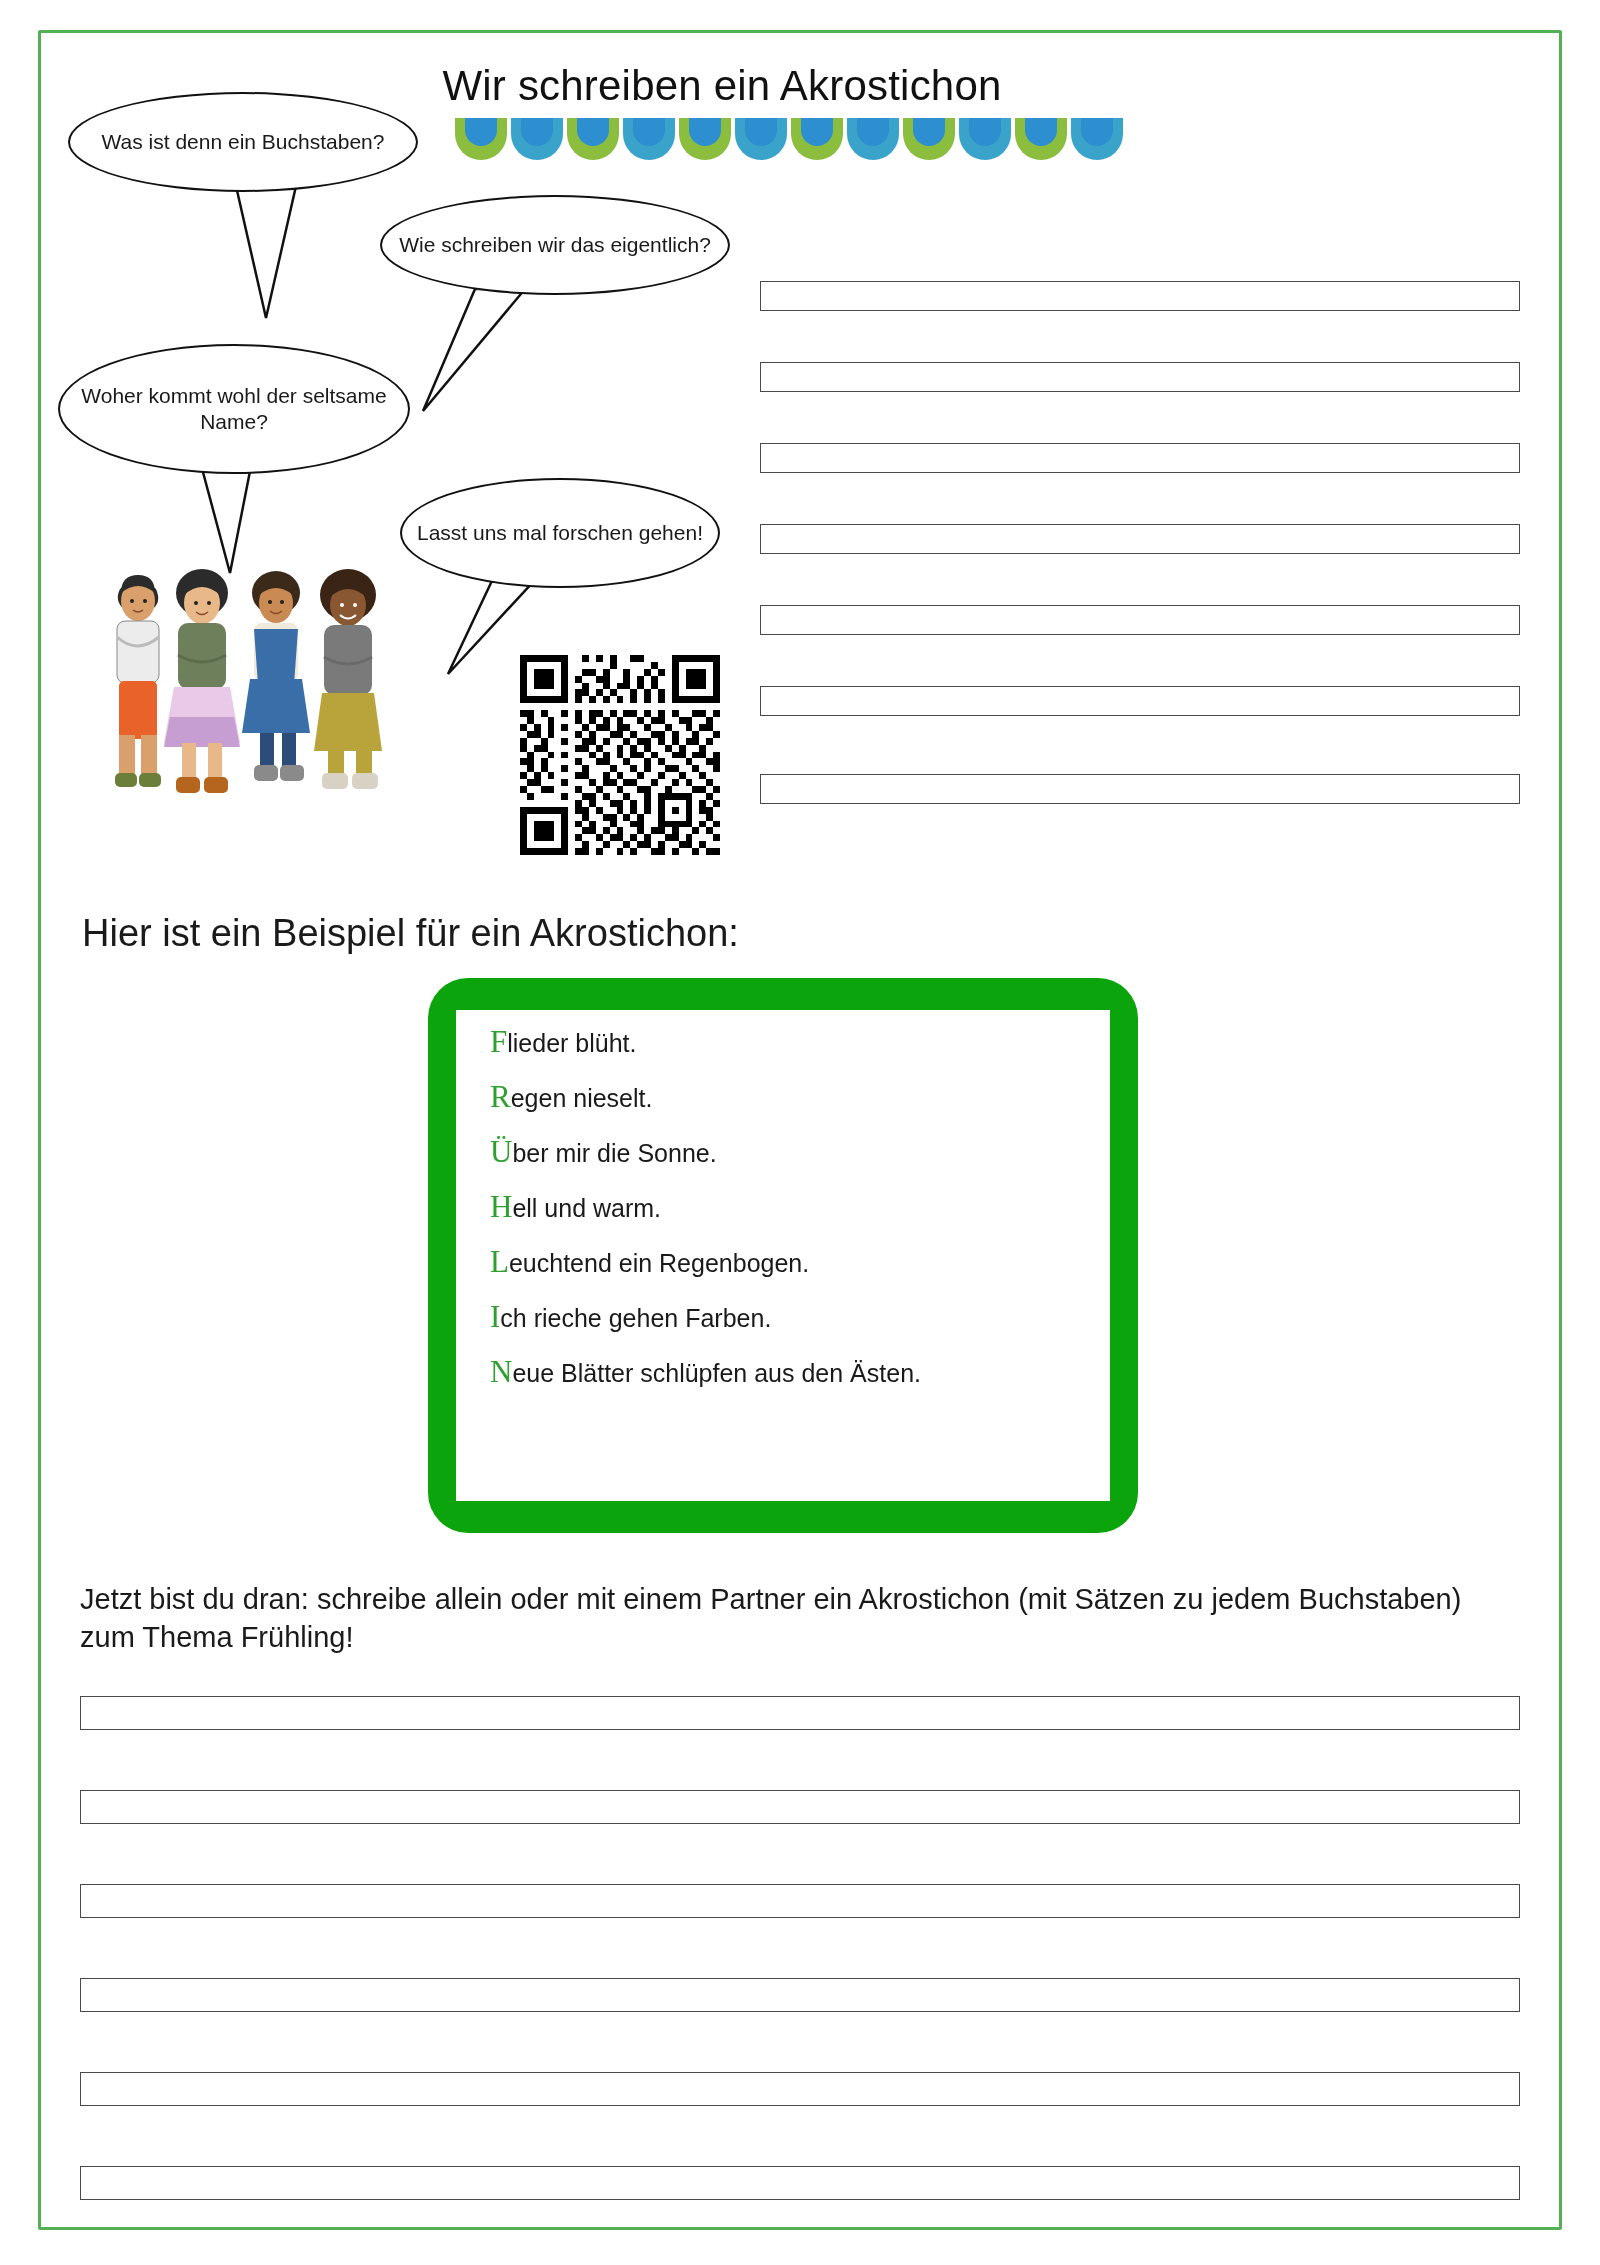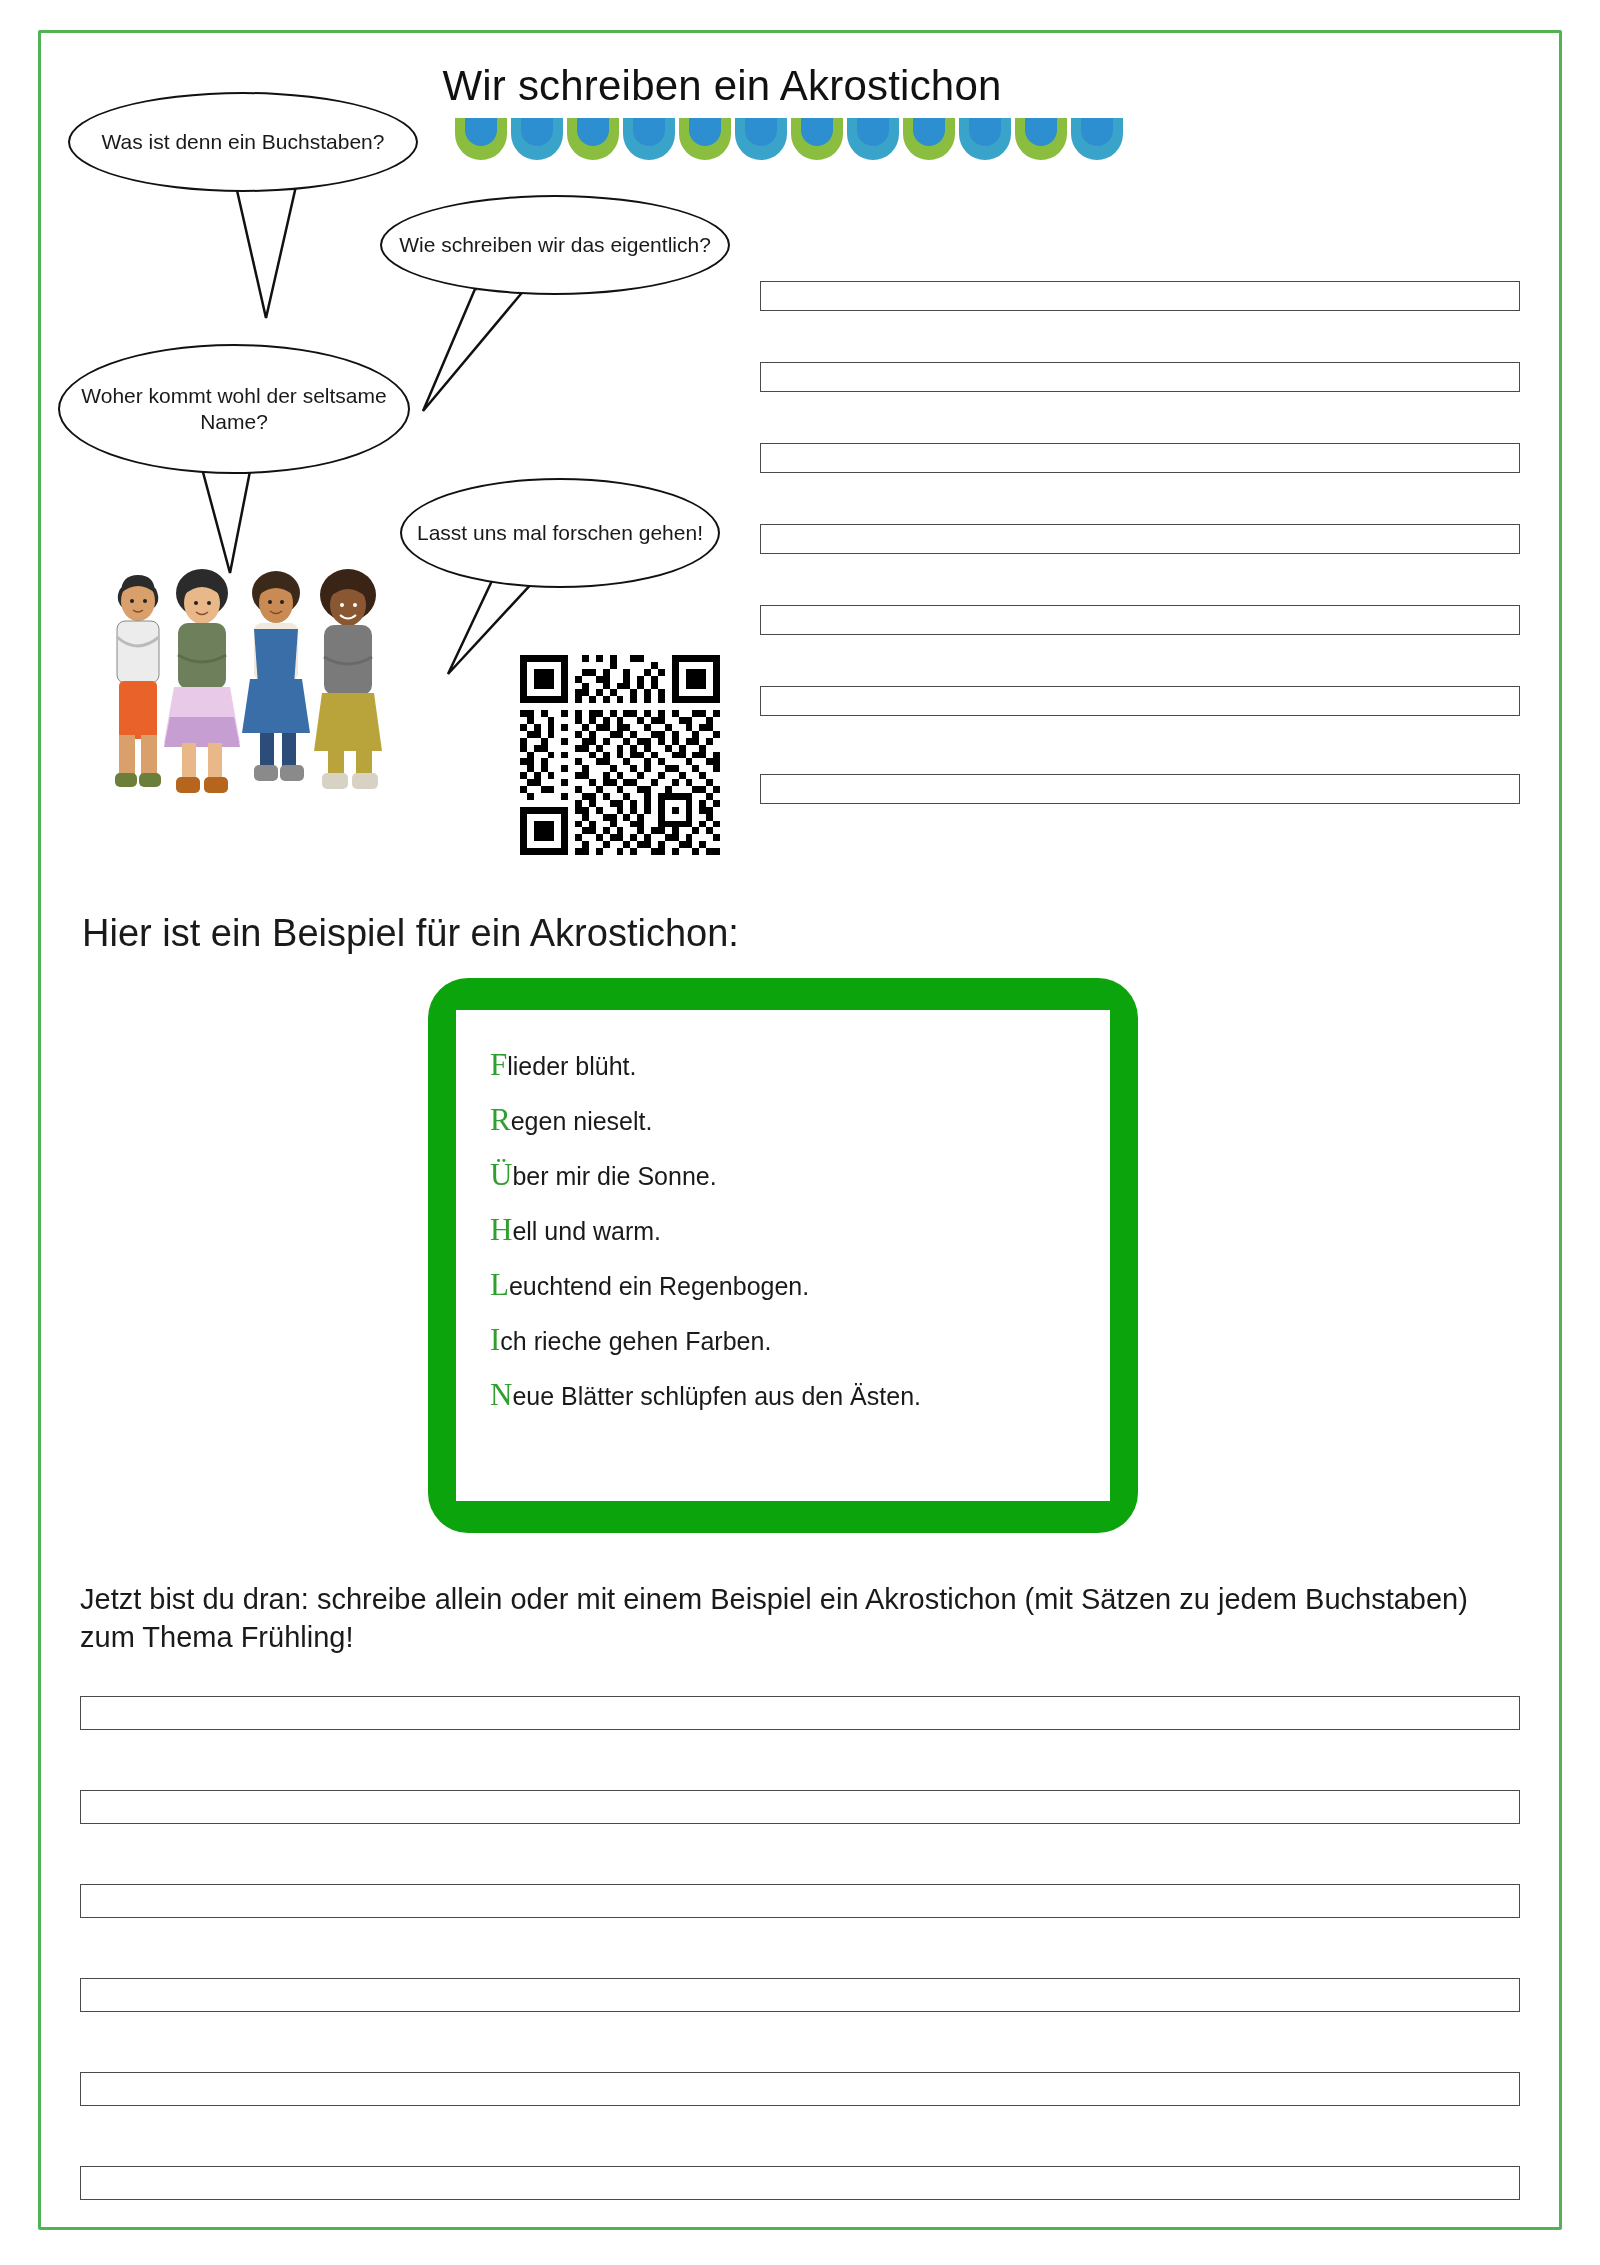--- a/index.html
+++ b/index.html
@@ -152,21 +152,21 @@
     background: #0ca40c;
     border-radius: 40px;
     box-sizing: border-box;
     padding: 32px 28px;
   }
   #poem-inner {
     width: 100%;
     height: 100%;
     background: #fff;
     box-sizing: border-box;
-    padding: 39px 34px;
+    padding: 16px 34px;
   }
   .poem-line {
     font-size: 25px;
     line-height: 1.0;
     margin-bottom: 24px;
     white-space: nowrap;
   }
   .poem-line:last-child { margin-bottom: 0; }
   .poem-line .cap {
     color: #2fa02f;
@@ -602,21 +602,21 @@
     </div>
     <div class="poem-line">
       <span class="cap">I</span><span>ch rieche gehen Farben.</span>
     </div>
     <div class="poem-line tight">
       <span class="cap">N</span><span>eue Blätter schlüpfen aus den Ästen.</span>
     </div>
   </div>
 </div>
 
-<div id="task-text">Jetzt bist du dran: schreibe allein oder mit einem Beispiel ein Akrostichon (mit Sätzen zu jedem Buchstaben) zum Thema Frühling!</div>
+<div id="task-text">Jetzt bist du dran: schreibe allein oder mit einem Partner ein Akrostichon (mit Sätzen zu jedem Buchstaben) zum Thema Frühling!</div>
 
 <div class="lines-bottom">
   <div class="line-box" style="top:1696px;"></div>
   <div class="line-box" style="top:1790px;"></div>
   <div class="line-box" style="top:1884px;"></div>
   <div class="line-box" style="top:1978px;"></div>
   <div class="line-box" style="top:2072px;"></div>
   <div class="line-box" style="top:2166px;"></div>
 </div>
 

